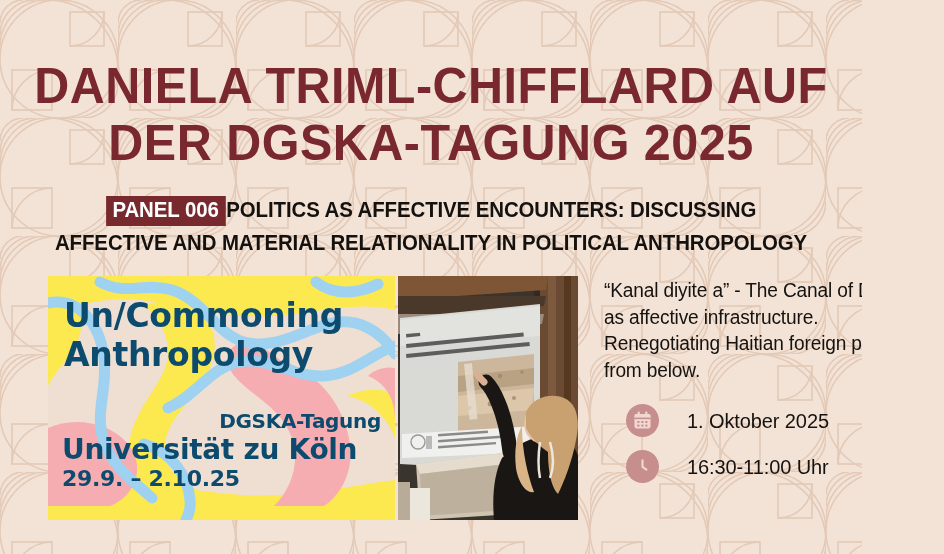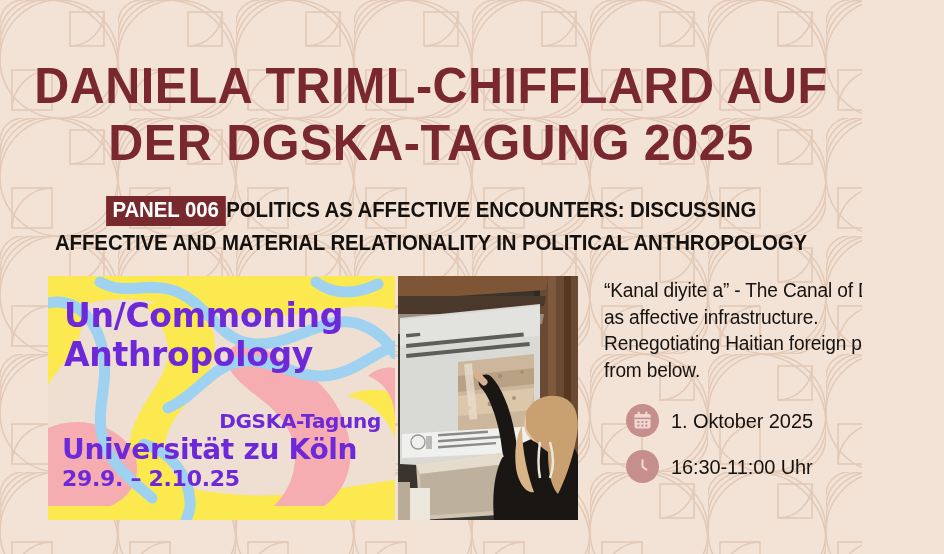--- a/index.html
+++ b/index.html
@@ -84,21 +84,21 @@
     left: 48px;
     top: 276px;
     width: 347px;
     height: 244px;
     overflow: hidden;
     background: #efdfd2;
   }
   #flyer svg { display: block; }
   .flyer-txt {
     position: absolute;
-    color: #6d28d9;
+    color: #0c4a6e;
     font-family: "DejaVu Sans", sans-serif;
     font-weight: bold;
     letter-spacing: -0.3px;
   }
   .f-title1 { left: 16px; top: 23px;  font-size: 33px; line-height: 34px; }
   .f-title2 { left: 16px; top: 62px;  font-size: 33px; line-height: 34px; }
   .f-sub1   { right: 14px; top: 133px; font-size: 20px; line-height: 24px; }
   .f-sub2   { left: 14px; top: 162px; font-size: 28px; line-height: 24px; }
   .f-sub3   { left: 14px; top: 191px; font-size: 22px; line-height: 24px; }
 
@@ -129,21 +129,21 @@
     transform: scaleX(0.98);
     transform-origin: left top;
   }
 
   .meta-row {
     position: absolute;
     z-index: 3;
     left: 626px;
     display: flex;
     align-items: center;
-    gap: 12px;
+    gap: 28px;
   }
   .meta-date { top: 404px; }
   .meta-time { top: 450px; }
   .meta-icon {
     width: 33px;
     height: 33px;
     border-radius: 50%;
     background: #c78e8e;
     display: flex;
     align-items: center;

